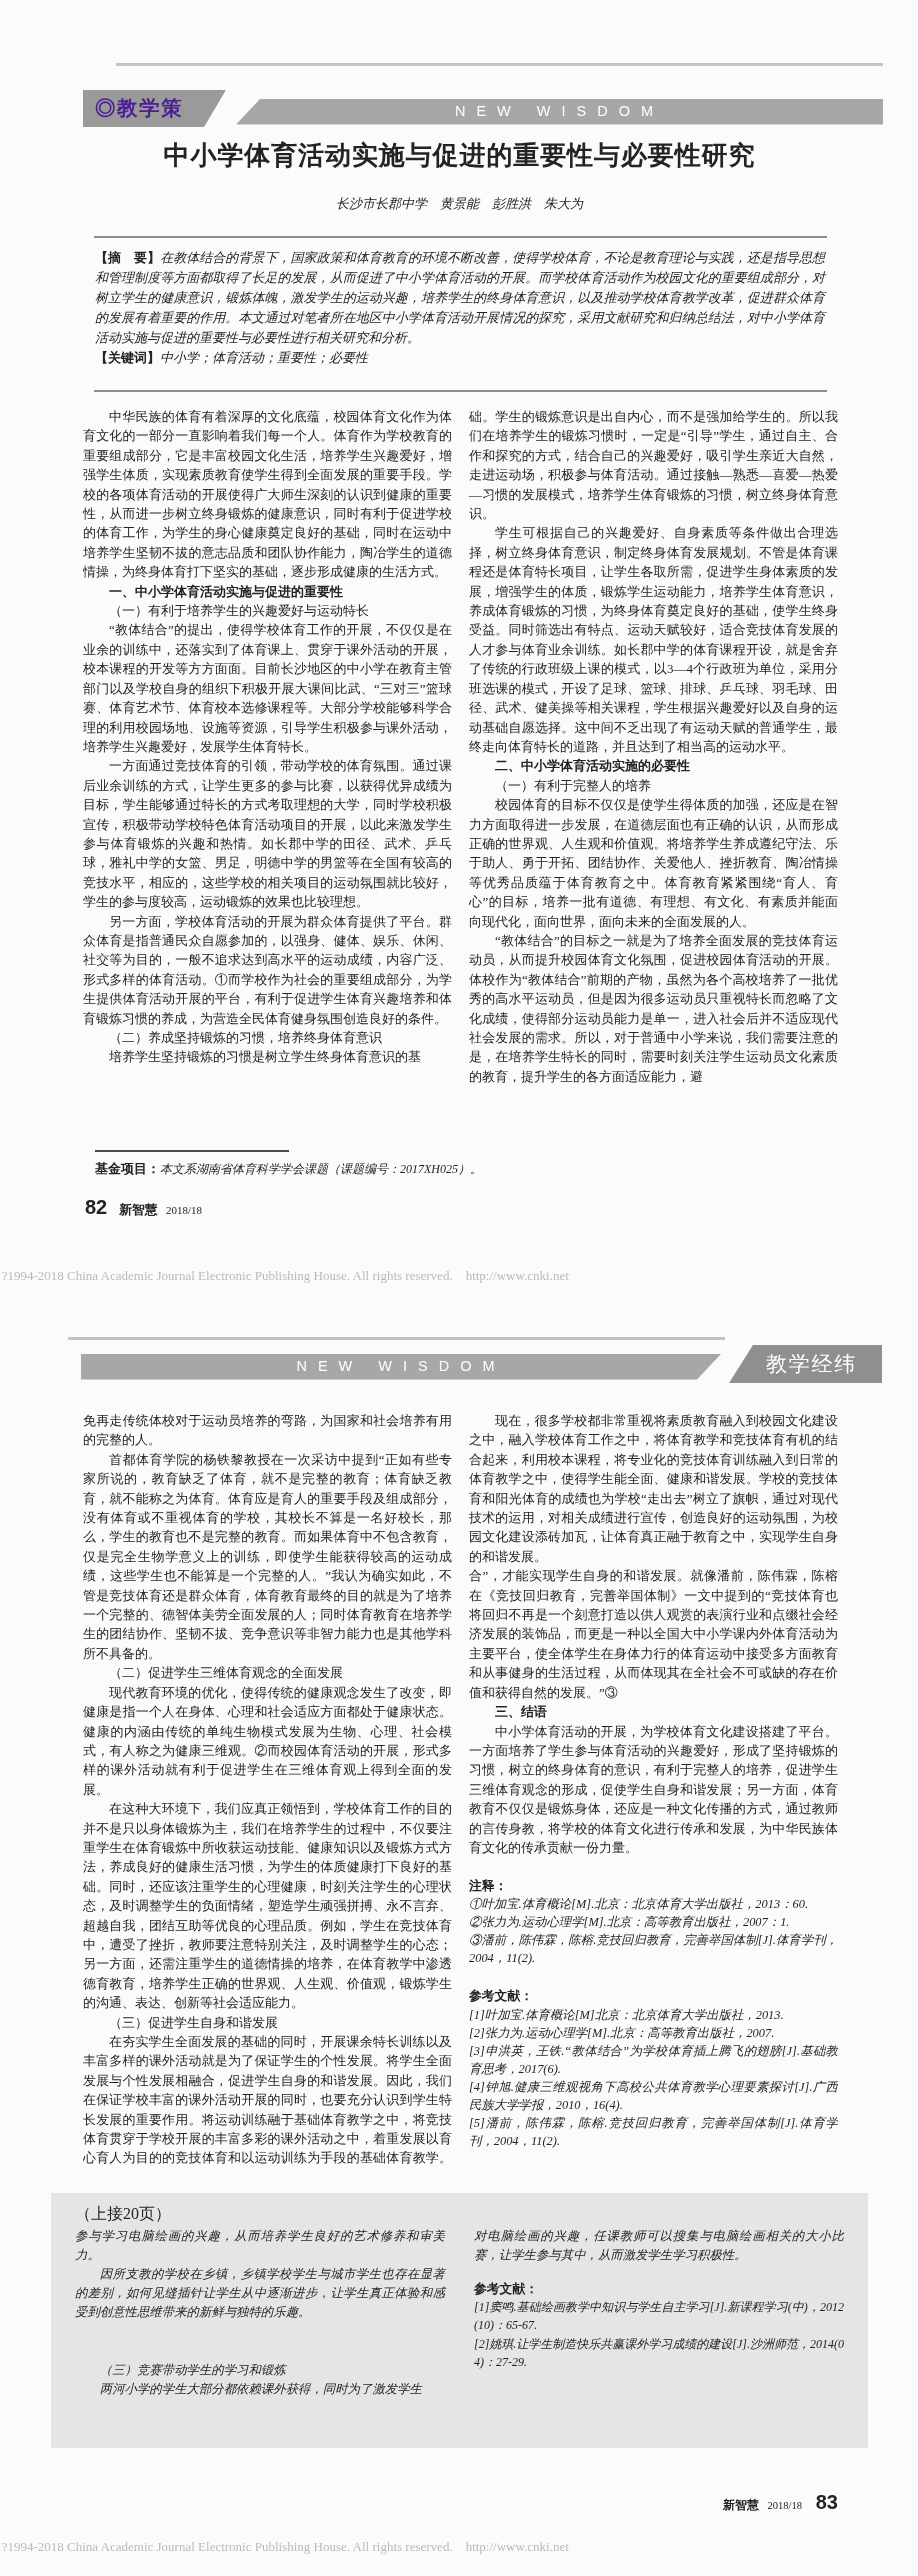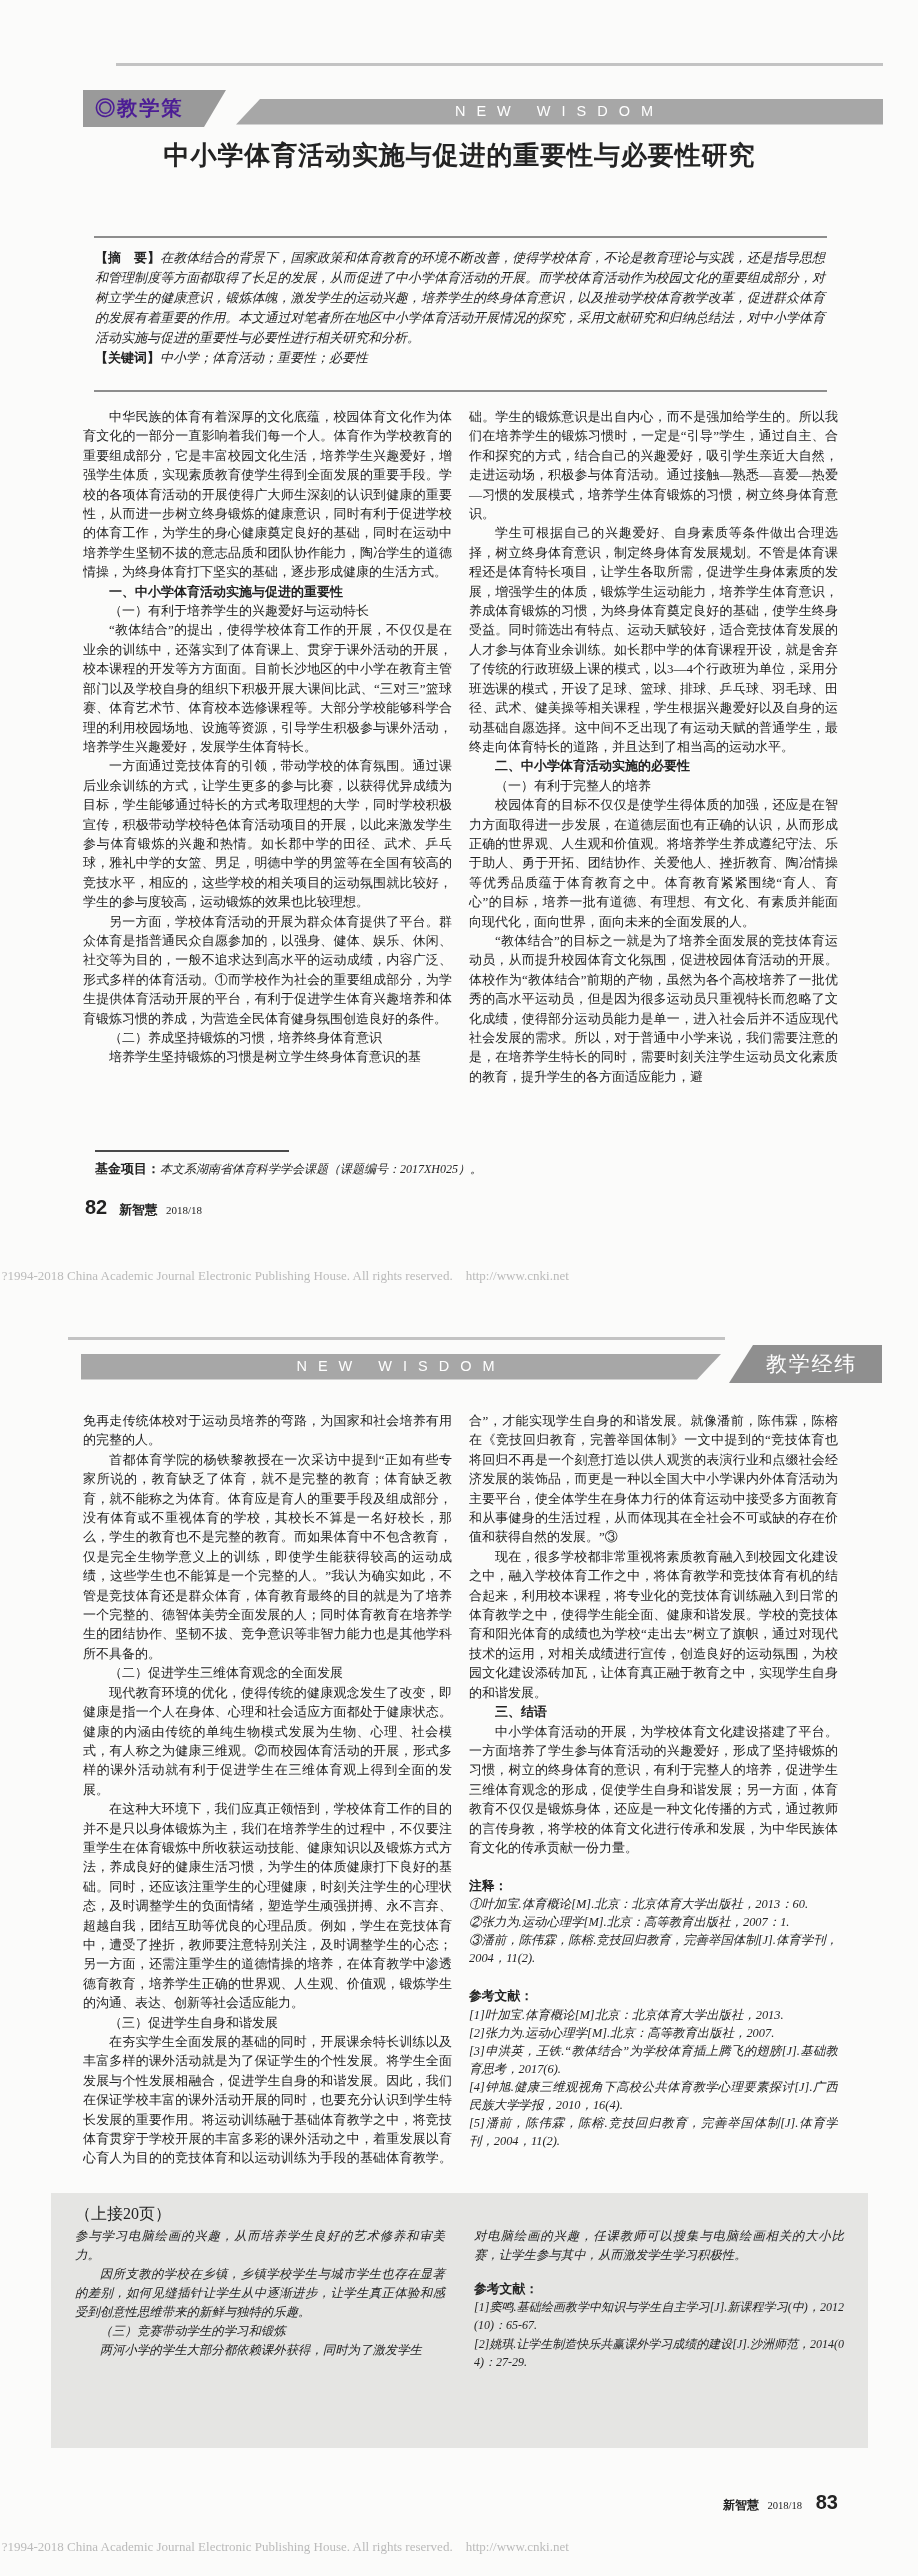--- a/index.html
+++ b/index.html
@@ -63,41 +63,42 @@
   
   .gbox{position:absolute;left:51px;top:2193px;width:817px;height:255px;background:#e5e5e3;
         overflow:hidden;}
   .gcont{position:absolute;left:24px;top:11px;font-size:16px;}
   .gcols{position:absolute;left:24px;top:34px;width:769px;height:211px;}
   .gcol{position:absolute;top:0;width:370px;font-size:12.4px;line-height:19px;
         text-align:justify;word-break:break-all;font-style:italic;}
   .gcol-l{left:0;} .gcol-r{left:399px;}
   .gcol .blk-label{font-style:normal;margin-top:13.6px;}
   .gcol .blk-note{font-size:12px;line-height:18.5px;}
-  .gcol .blk-h2{font-style:italic;}
+  .gcol .blk-h2{font-style:italic;margin-top:39px;}
   
   .pfoot2{position:absolute;right:81px;top:2491px;text-align:right;}
   .pfoot2 .jname{margin-left:0;font-size:12px;}
   .pfoot2 .jissue{font-size:10.6px;}
   .pfoot2 .pno{margin-left:10.2px;}
 </style>
 </head>
 <body>
 
 <div class="canvas">
 
   <div class="hline1"></div>
   <div class="tag1">
     <span>◎教学策</span>
   </div>
   <div class="bar1">
     <span>NEW WISDOM</span>
   </div>
 
   <h1 class="title">中小学体育活动实施与促进的重要性与必要性研究</h1>
+  <div class="authors">长沙市长郡中学　黄景能　彭胜洪　朱大为</div>
 
   <div class="rule rule-a"></div>
 
   <div class="abstract-wrap">
     <div><span class="blab">【摘　要】</span><span class="kai">在教体结合的背景下，国家政策和体育教育的环境不断改善，使得学校体育，不论是教育理论与实践，还是指导思想和管理制度等方面都取得了长足的发展，从而促进了中小学体育活动的开展。而学校体育活动作为校园文化的重要组成部分，对树立学生的健康意识，锻炼体魄，激发学生的运动兴趣，培养学生的终身体育意识，以及推动学校体育教学改革，促进群众体育的发展有着重要的作用。本文通过对笔者所在地区中小学体育活动开展情况的探究，采用文献研究和归纳总结法，对中小学体育活动实施与促进的重要性与必要性进行相关研究和分析。</span></div>
     <div><span class="blab">【关键词】</span><span class="kai">中小学；体育活动；重要性；必要性</span></div>
   </div>
 
   <div class="rule rule-b"></div>
 
@@ -146,22 +147,22 @@
     <div class="col col-l">
         <div class="blk blk-pc">免再走传统体校对于运动员培养的弯路，为国家和社会培养有用的完整的人。</div>
         <div class="blk blk-p">首都体育学院的杨铁黎教授在一次采访中提到“正如有些专家所说的，教育缺乏了体育，就不是完整的教育；体育缺乏教育，就不能称之为体育。体育应是育人的重要手段及组成部分，没有体育或不重视体育的学校，其校长不算是一名好校长，那么，学生的教育也不是完整的教育。而如果体育中不包含教育，仅是完全生物学意义上的训练，即使学生能获得较高的运动成绩，这些学生也不能算是一个完整的人。”我认为确实如此，不管是竞技体育还是群众体育，体育教育最终的目的就是为了培养一个完整的、德智体美劳全面发展的人；同时体育教育在培养学生的团结协作、坚韧不拔、竞争意识等非智力能力也是其他学科所不具备的。</div>
         <div class="blk blk-h2">（二）促进学生三维体育观念的全面发展</div>
         <div class="blk blk-p">现代教育环境的优化，使得传统的健康观念发生了改变，即健康是指一个人在身体、心理和社会适应方面都处于健康状态。健康的内涵由传统的单纯生物模式发展为生物、心理、社会模式，有人称之为健康三维观。②而校园体育活动的开展，形式多样的课外活动就有利于促进学生在三维体育观上得到全面的发展。</div>
         <div class="blk blk-p">在这种大环境下，我们应真正领悟到，学校体育工作的目的并不是只以身体锻炼为主，我们在培养学生的过程中，不仅要注重学生在体育锻炼中所收获运动技能、健康知识以及锻炼方式方法，养成良好的健康生活习惯，为学生的体质健康打下良好的基础。同时，还应该注重学生的心理健康，时刻关注学生的心理状态，及时调整学生的负面情绪，塑造学生顽强拼搏、永不言弃、超越自我，团结互助等优良的心理品质。例如，学生在竞技体育中，遭受了挫折，教师要注意特别关注，及时调整学生的心态；另一方面，还需注重学生的道德情操的培养，在体育教学中渗透德育教育，培养学生正确的世界观、人生观、价值观，锻炼学生的沟通、表达、创新等社会适应能力。</div>
         <div class="blk blk-h2">（三）促进学生自身和谐发展</div>
         <div class="blk blk-p">在夯实学生全面发展的基础的同时，开展课余特长训练以及丰富多样的课外活动就是为了保证学生的个性发展。将学生全面发展与个性发展相融合，促进学生自身的和谐发展。因此，我们在保证学校丰富的课外活动开展的同时，也要充分认识到学生特长发展的重要作用。将运动训练融于基础体育教学之中，将竞技体育贯穿于学校开展的丰富多彩的课外活动之中，着重发展以育心育人为目的的竞技体育和以运动训练为手段的基础体育教学。因为只有这样，才能真正的实现“教体结</div>
       </div>
     <div class="col col-r">
+        <div class="blk blk-p">现在，很多学校都非常重视将素质教育融入到校园文化建设之中，融入学校体育工作之中，将体育教学和竞技体育有机的结合起来，利用校本课程，将专业化的竞技体育训练融入到日常的体育教学之中，使得学生能全面、健康和谐发展。学校的竞技体育和阳光体育的成绩也为学校“走出去”树立了旗帜，通过对现代技术的运用，对相关成绩进行宣传，创造良好的运动氛围，为校园文化建设添砖加瓦，让体育真正融于教育之中，实现学生自身的和谐发展。</div>
         <div class="blk blk-pc">合”，才能实现学生自身的和谐发展。就像潘前，陈伟霖，陈榕在《竞技回归教育，完善举国体制》一文中提到的“竞技体育也将回归不再是一个刻意打造以供人观赏的表演行业和点缀社会经济发展的装饰品，而更是一种以全国大中小学课内外体育活动为主要平台，使全体学生在身体力行的体育运动中接受多方面教育和从事健身的生活过程，从而体现其在全社会不可或缺的存在价值和获得自然的发展。”③</div>
-        <div class="blk blk-p">现在，很多学校都非常重视将素质教育融入到校园文化建设之中，融入学校体育工作之中，将体育教学和竞技体育有机的结合起来，利用校本课程，将专业化的竞技体育训练融入到日常的体育教学之中，使得学生能全面、健康和谐发展。学校的竞技体育和阳光体育的成绩也为学校“走出去”树立了旗帜，通过对现代技术的运用，对相关成绩进行宣传，创造良好的运动氛围，为校园文化建设添砖加瓦，让体育真正融于教育之中，实现学生自身的和谐发展。</div>
         <div class="blk blk-h1">三、结语</div>
         <div class="blk blk-p">中小学体育活动的开展，为学校体育文化建设搭建了平台。一方面培养了学生参与体育活动的兴趣爱好，形成了坚持锻炼的习惯，树立的终身体育的意识，有利于完整人的培养，促进学生三维体育观念的形成，促使学生自身和谐发展；另一方面，体育教育不仅仅是锻炼身体，还应是一种文化传播的方式，通过教师的言传身教，将学校的体育文化进行传承和发展，为中华民族体育文化的传承贡献一份力量。</div>
         <div class="blk blk-label">注释：</div>
         <div class="blk blk-note">①叶加宝.体育概论[M].北京：北京体育大学出版社，2013：60.</div>
         <div class="blk blk-note">②张力为.运动心理学[M].北京：高等教育出版社，2007：1.</div>
         <div class="blk blk-note">③潘前，陈伟霖，陈榕.竞技回归教育，完善举国体制[J].体育学刊，2004，11(2).</div>
         <div class="blk blk-label">参考文献：</div>
         <div class="blk blk-note">[1]叶加宝.体育概论[M]北京：北京体育大学出版社，2013.</div>
         <div class="blk blk-note">[2]张力为.运动心理学[M].北京：高等教育出版社，2007.</div>
         <div class="blk blk-note">[3]申洪英，王铁.“教体结合”为学校体育插上腾飞的翅膀[J].基础教育思考，2017(6).</div>

